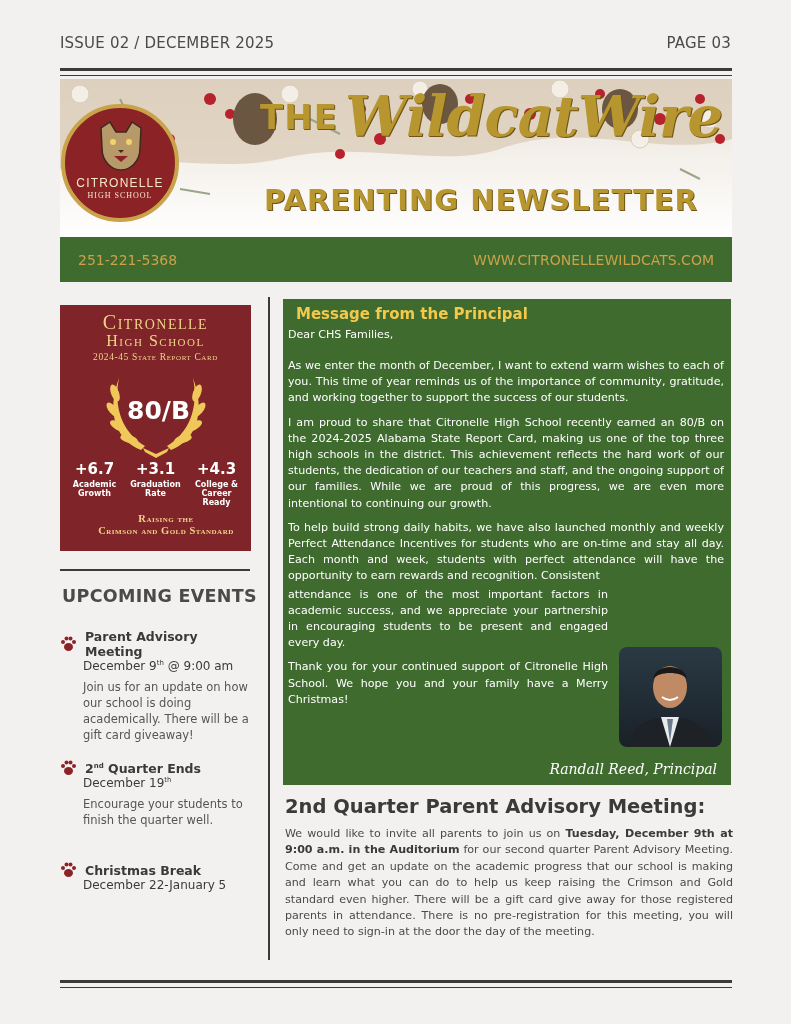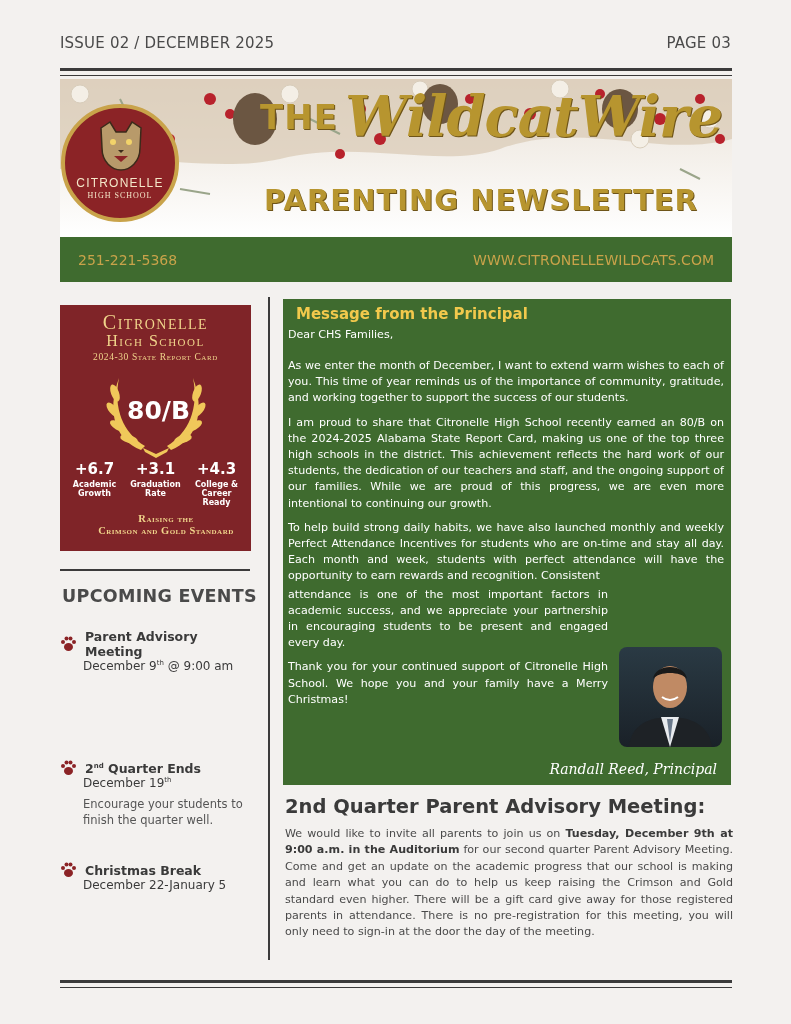--- a/index.html
+++ b/index.html
@@ -133,21 +133,21 @@
 </div>
 
 <div class="contact-bar">
   <span>251-221-5368</span>
   <span>WWW.CITRONELLEWILDCATS.COM</span>
 </div>
 
 <div class="report-card">
   <div class="rc-title1">Citronelle</div>
   <div class="rc-title2">High School</div>
-  <div class="rc-sub">2024-30 State Report Card</div>
+  <div class="rc-sub">2024-45 State Report Card</div>
   <div class="rc-wreath">
     <svg width="110" height="90" viewBox="0 0 110 90">
       <g fill="#f0c85a">
         <path d="M40 82 C15 72 5 45 18 10 C12 40 22 65 44 78 Z"></path>
         <path d="M70 82 C95 72 105 45 92 10 C98 40 88 65 66 78 Z"></path>
         <ellipse cx="14" cy="25" rx="4" ry="9" transform="rotate(-20 14 25)"></ellipse>
         <ellipse cx="12" cy="42" rx="4" ry="9" transform="rotate(-40 12 42)"></ellipse>
         <ellipse cx="17" cy="58" rx="4" ry="9" transform="rotate(-60 17 58)"></ellipse>
         <ellipse cx="28" cy="71" rx="4" ry="9" transform="rotate(-75 28 71)"></ellipse>
         <ellipse cx="96" cy="25" rx="4" ry="9" transform="rotate(20 96 25)"></ellipse>
@@ -189,20 +189,21 @@
           <ellipse cx="8.5" cy="11" rx="4.5" ry="4"></ellipse>
           <circle cx="3" cy="6" r="2"></circle>
           <circle cx="6.5" cy="2.5" r="2"></circle>
           <circle cx="10.5" cy="2.5" r="2"></circle>
           <circle cx="14" cy="6" r="2"></circle>
         </g>
       </svg>
     <span class="event-name">Parent Advisory Meeting</span>
   </div>
   <div class="event-date"><span>December 9</span><sup>th</sup><span> @ 9:00 am</span></div>
+  <div class="event-desc">Join us for an update on how our school is doing academically.  There will be a gift card giveaway!</div>
 </div>
 
 <div class="event" style="top:760px;">
   <div class="event-head">
     <svg class="paw" viewBox="0 0 17 16">
         <g fill="#8b2326">
           <ellipse cx="8.5" cy="11" rx="4.5" ry="4"></ellipse>
           <circle cx="3" cy="6" r="2"></circle>
           <circle cx="6.5" cy="2.5" r="2"></circle>
           <circle cx="10.5" cy="2.5" r="2"></circle>

